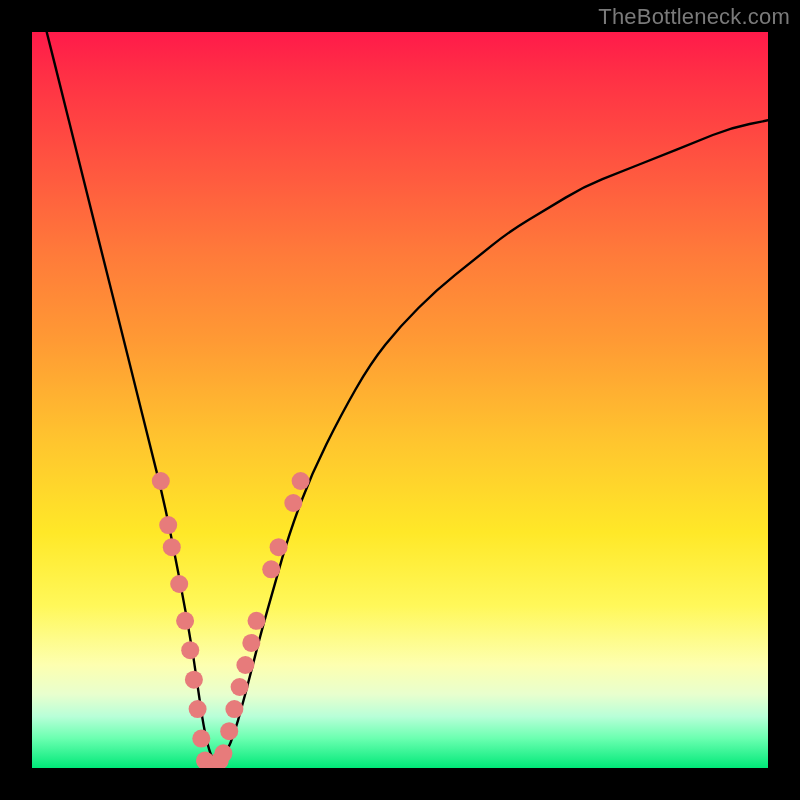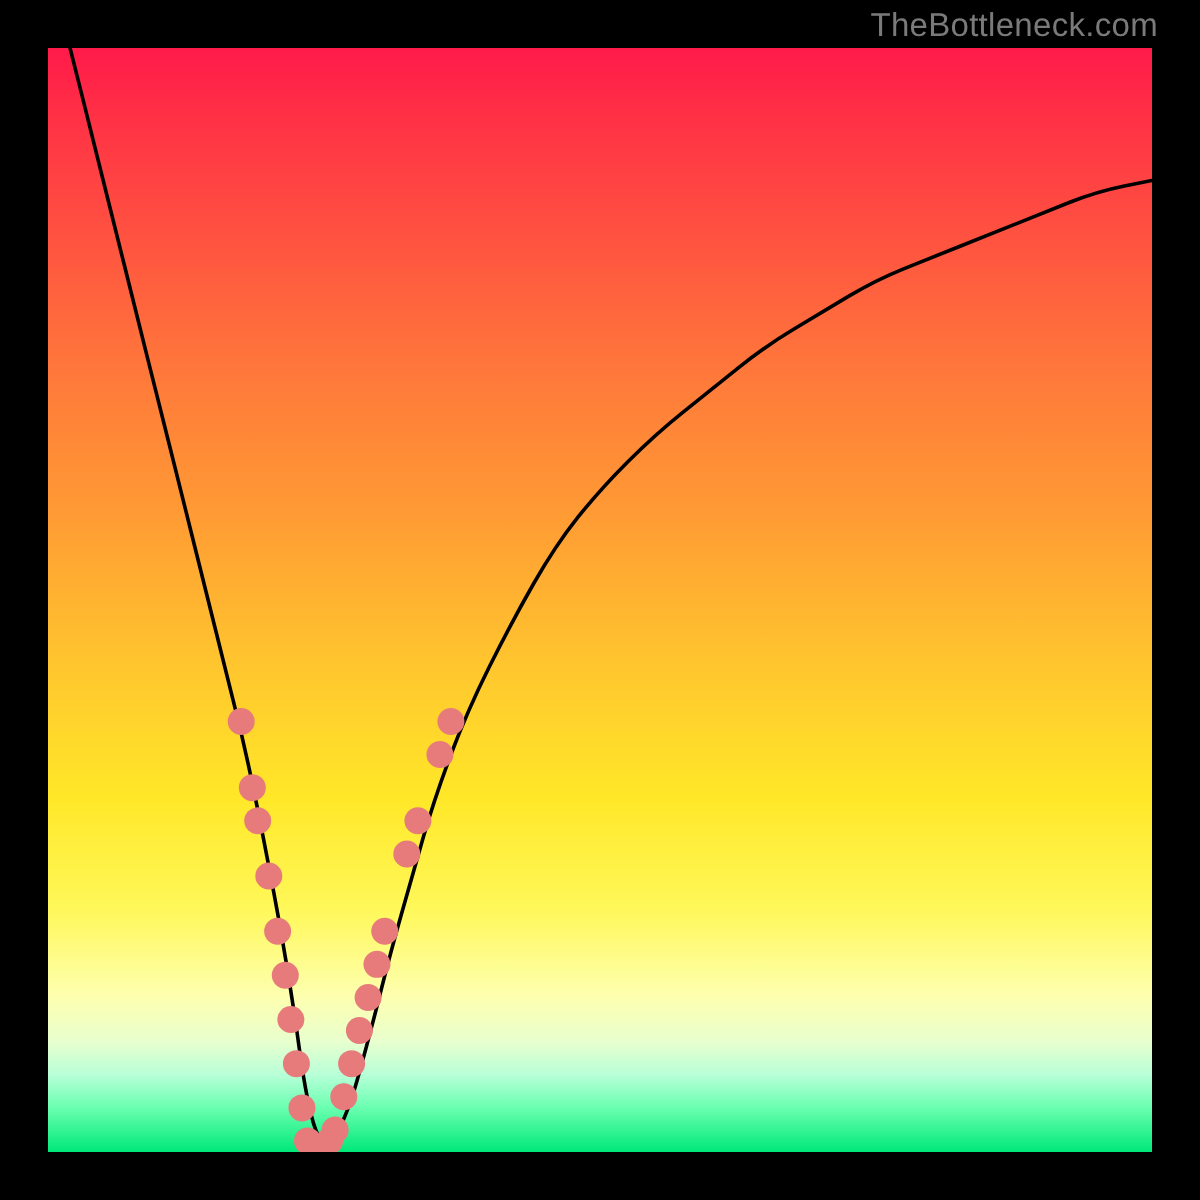--- a/index.html
+++ b/index.html
@@ -47,21 +47,21 @@
       #00e878 100%
     );
   }
   .svg-layer {
     position: absolute;
     inset: 0;
   }
   .watermark {
     position: absolute;
     top: 4px;
-    right: 28px;
+    right: 10px;
     color: #7a7a7a;
     font-size: 22px;
     letter-spacing: 0.2px;
     font-weight: 500;
     text-align: center;
   }
 </style>
 </head>
 <body>
 

